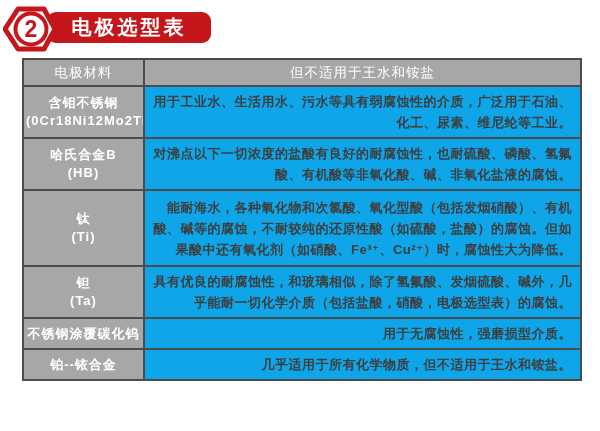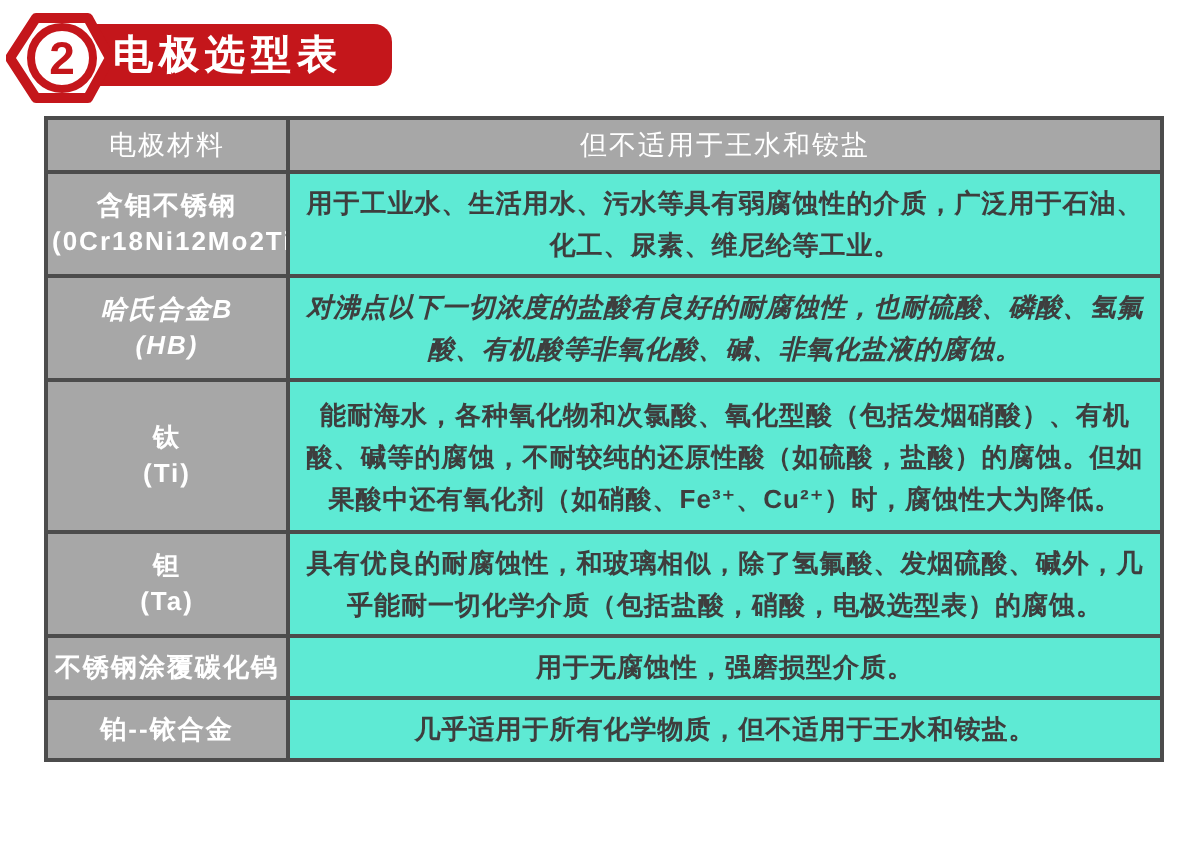--- a/index.html
+++ b/index.html
@@ -12,21 +12,21 @@
   html, body { margin: 0; padding: 0; }
   body {
     width: 600px; height: 431px;
     background: #ffffff;
     font-family: "Liberation Sans", "DejaVu Sans", sans-serif;
   }
   .page { position: relative; width: 600px; height: 431px; overflow: hidden; background:#fff; }
 
   
   .banner {
-    position: absolute; left: 32px; top: 12px;
+    position: absolute; left: 47px; top: 12px;
     width: 164px; height: 31px;
     background: var(--accent);
     border-radius: 9px;
     display: flex; align-items: center; justify-content: center;
   }
   .banner-text {
     color: #fff; font-size: 20px; font-weight: bold; letter-spacing: 3px;
     white-space: nowrap;
   }
   .badge { position: absolute; left: 3px; top: 6px; width: 54px; height: 46px; }
@@ -44,27 +44,27 @@
     height: 27px; text-align: center; vertical-align: middle;
   }
   td.mat {
     background: var(--header-bg); color: #fff;
     font-size: 13px; font-weight: bold; letter-spacing: 1px;
     text-align: center; vertical-align: middle; line-height: 18px;
     padding: 2px;
     margin-top: 31px;
   }
   td.desc {
-    background: #5eead4; color: var(--text);
+    background: #0ea5e9; color: var(--text);
     font-size: 13px; font-weight: bold;
     line-height: 21px; letter-spacing: 0.5px;
-    padding: 4px 8px; text-align: center; vertical-align: middle;
+    padding: 4px 8px; text-align: right; vertical-align: middle;
   }
   tr.r1 { height: 48px; }
-  tr.r2 { height: 41px; font-style: italic; }
+  tr.r2 { height: 41px; }
   tr.r3 { height: 62px; }
   tr.r4 { height: 76px; }
   tr.r5 { height: 45px; }
   tr.r6 { height: 22px; font-family: Liberation Serif, serif; }
   tr.r7 { height: 20px; }
 </style>
 </head>
 <body>
 
 <div class="page">

